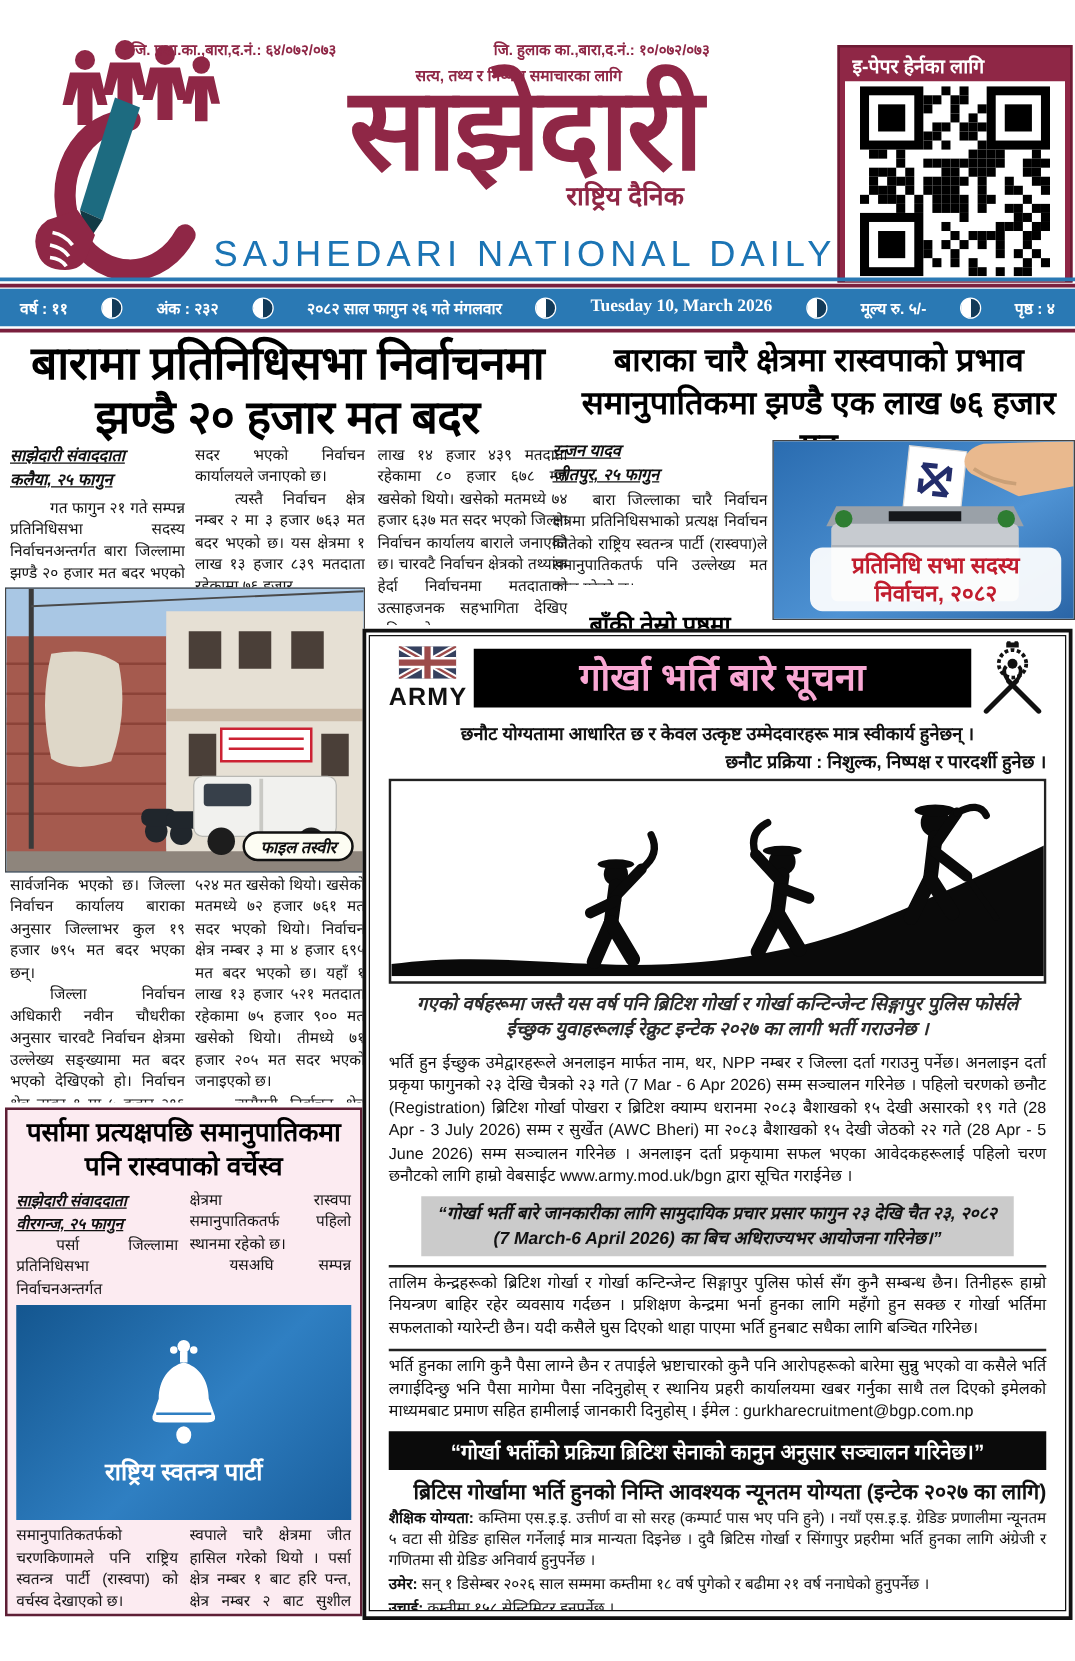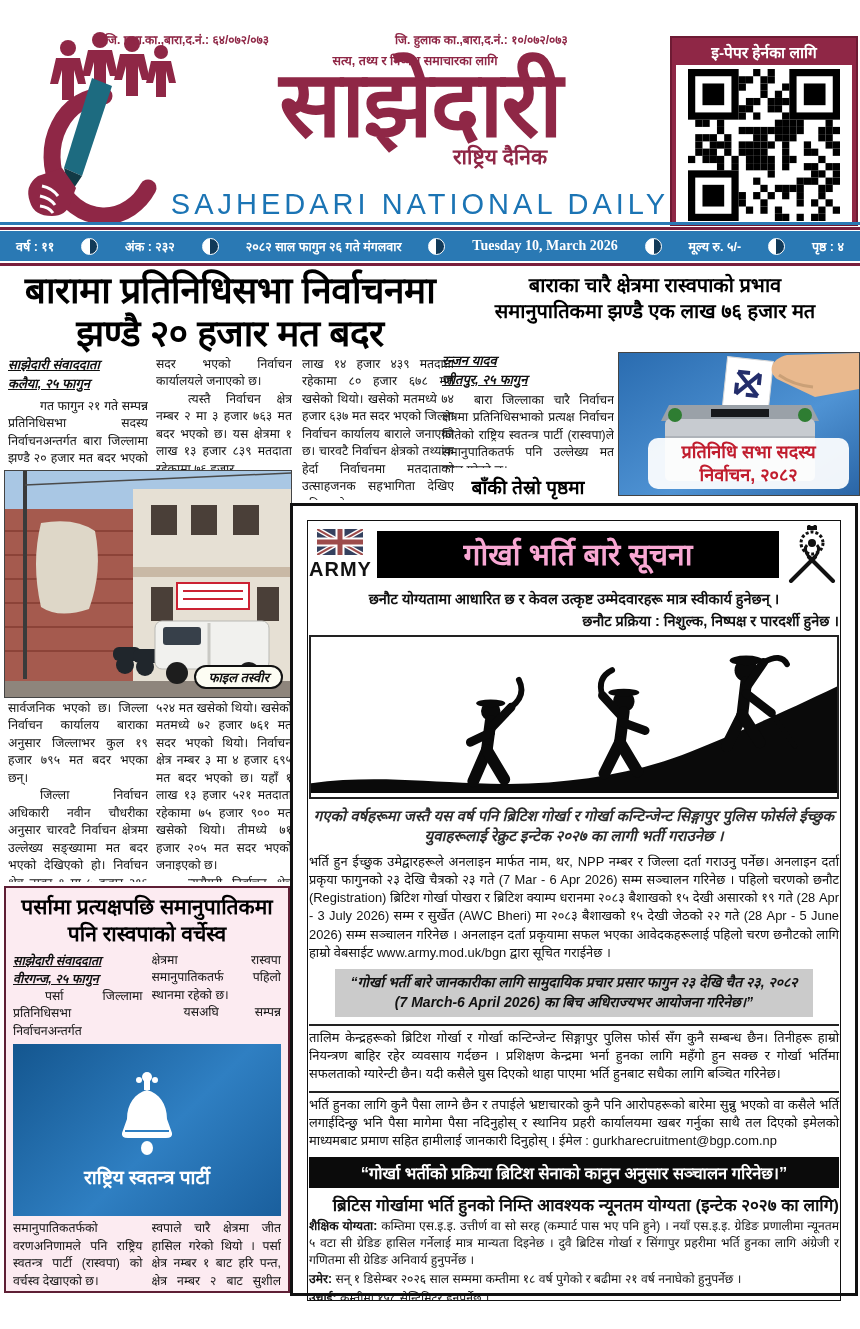--- a/index.html
+++ b/index.html
@@ -6,47 +6,47 @@
   body{width:860px;height:1329px;position:relative;font-family:"Liberation Sans","DejaVu Sans",sans-serif;color:#111;}
   .abs{position:absolute;}
   .center{text-align:center;}
   
   .reg{font-size:12px;font-weight:bold;color:#8f2746;}
   .tagline{font-size:12.5px;font-weight:bold;color:#8f2746;}
   .masthead{font-size:92px;font-weight:bold;color:#8f2746;line-height:1.05;letter-spacing:-2px;}
   .subtitle{font-size:21px;font-weight:bold;color:#8f2746;}
   .engname{font-size:29px;font-weight:normal;color:#1b74b4;letter-spacing:4px;}
   .epaper{left:670px;top:36px;width:188px;height:190px;background:#8f2746;border:2px solid #6e1b34;box-sizing:border-box;}
-  .epaper-label{color:#fff;font-weight:bold;font-size:15.5px;text-align:center;padding:3px 0 2px;}
+  .epaper-label{color:#fff;font-weight:bold;font-size:15.5px;text-align:left;padding:3px 10px 2px;}
   .qrwrap{background:#fff;margin:0 4px 4px;height:160px;display:flex;align-items:center;justify-content:center;}
   
   .rule{position:absolute;left:0;width:860px;}
   .datebar{left:0;top:231px;width:860px;height:30px;background:#2a79b4;display:flex;align-items:center;justify-content:space-between;padding:0 16px;box-sizing:border-box;color:#fff;font-size:12.5px;font-weight:bold;}
   .yy{width:15px;height:15px;border-radius:50%;background:linear-gradient(90deg,#ffffff 50%,#123a58 50%);border:1.5px solid #fff;display:inline-block;flex:none;}
   
   .headline-xl{font-size:37px;font-weight:bold;line-height:1.16;color:#000;letter-spacing:-0.5px;}
-  .headline-lg{font-size:20px;font-weight:bold;line-height:1.3;color:#000;}
+  .headline-lg{font-size:26px;font-weight:bold;line-height:1.3;color:#000;}
   .headline-md{font-size:21px;font-weight:bold;line-height:1.3;color:#000;}
   .byline{font-size:13px;font-weight:bold;font-style:italic;text-decoration:underline;line-height:1.45;}
   .bodytext{font-size:12.3px;line-height:1.42;text-align:justify;color:#141414;overflow:hidden;}
   .bodytext p{margin:0;}
   .bodytext p.ind{text-indent:32px;}
   .cont{font-size:19px;font-weight:bold;text-align:center;color:#000;}
   .photo{border:1px solid #444;overflow:hidden;background:#9cc0e2;}
   .photo-caption-oval{position:absolute;right:8px;bottom:8px;background:#fdfdf3;border:2px solid #111;border-radius:20px;padding:1px 12px;font-style:italic;font-weight:bold;font-size:13px;white-space:nowrap;}
   .ballot-caption{position:absolute;left:12%;right:4%;bottom:6px;background:rgba(255,255,255,.93);border-radius:10px;padding:3px 6px;color:#c11d2e;font-weight:bold;font-size:18px;line-height:1.25;text-align:center;}
   
   .parsa{left:4px;top:886px;width:286px;height:407px;background:#fcebf1;border:2px solid #5e1f35;box-sizing:border-box;padding:5px 7px;overflow:hidden;}
   .bellimg{margin:4px 0;height:172px;background:linear-gradient(135deg,#14568f,#2f7fc2 55%,#1a5f9d);display:flex;flex-direction:column;align-items:center;justify-content:center;}
   .bell-caption{color:#fff;font-weight:bold;font-size:19px;margin-top:2px;}
   .twocol{display:flex;gap:9px;}
   .twocol>div{flex:1;}
   
   .ad{left:290px;top:503px;width:568px;height:793px;border:3px solid #111;box-sizing:border-box;background:#fff;}
-  .ad-inner{border:1px solid #111;margin:14px;height:calc(100% - 6px);box-sizing:border-box;padding:4px 1px;overflow:hidden;}
+  .ad-inner{border:1px solid #111;margin:2px;height:calc(100% - 6px);box-sizing:border-box;padding:4px 15px;overflow:hidden;}
   .ad-head{display:flex;align-items:center;gap:6px;}
   .army-logo{width:62px;text-align:center;flex:none;}
   .army-word{font-weight:bold;font-size:20px;letter-spacing:1px;line-height:1;}
   .ad-title{flex:1;background:#000;color:#f9a8d4;font-size:30px;font-weight:bold;text-align:center;padding:7px 0;line-height:1.1;}
   .ad-b1{font-weight:bold;font-size:14.5px;text-align:center;margin-top:5px;}
   .ad-b2{font-weight:bold;font-size:14.5px;text-align:right;margin-top:2px;}
   .sil{border:2px solid #222;margin-top:5px;height:160px;overflow:hidden;}
   .ad-intro{font-weight:bold;font-style:italic;font-size:15px;line-height:1.35;text-align:center;color:#2d2d2d;margin:7px 4px 0;}
   .ad-p{font-size:12.9px;line-height:1.42;text-align:justify;margin-top:6px;}
   .ad-quote{background:#cbcbcb;margin:7px 26px 0;padding:4px 10px;font-weight:bold;font-style:italic;font-size:14px;line-height:1.4;text-align:center;}
@@ -349,21 +349,21 @@
 </div>
 
 <div class="abs" style="left:442px;top:352px;width:172px;">
   <div class="byline">रन्जन यादव</div>
   <div class="byline">जीतपुर, २५ फागुन</div>
 </div>
 <div class="abs bodytext" style="left:442px;top:392px;width:172px;height:76px;">
   <p class="ind">बारा जिल्लाका चारै निर्वाचन क्षेत्रमा प्रतिनिधिसभाको प्रत्यक्ष निर्वाचन जितेको राष्ट्रिय स्वतन्त्र पार्टी (रास्वपा)ले समानुपातिकतर्फ पनि उल्लेख्य मत प्राप्त गरेको छ।</p>
 
 </div>
-<div class="abs cont" style="left:438px;top:474px;width:180px;">बाँकी तेस्रो पृष्ठमा</div>
+<div class="abs cont" style="left:438px;top:486px;width:180px;">बाँकी तेस्रो पृष्ठमा</div>
 
 <div class="abs photo" style="left:618px;top:352px;width:240px;height:142px;">
   <svg width="240" height="142" viewBox="0 0 240 142">
     <defs>
         <linearGradient id="bg1" x1="0" y1="0" x2="1" y2="1">
           <stop offset="0" stop-color="#2a6cb0"></stop>
           <stop offset="0.6" stop-color="#4f93d4"></stop>
           <stop offset="1" stop-color="#2a65a6"></stop>
         </linearGradient>
       </defs>
@@ -423,21 +423,21 @@
         <path d="M48 20 C36 23 28 34 28 49 L23 63 Q22 68 29 68 L67 68 Q74 68 73 63 L68 49 C68 34 60 23 48 20 Z"></path>
         <ellipse cx="48" cy="78" rx="6" ry="7"></ellipse>
       </g>
       <line x1="26" y1="61" x2="70" y2="61" stroke="#2f7fc2" stroke-width="2"></line>
     </svg>
     <div class="bell-caption">राष्ट्रिय स्वतन्त्र पार्टी</div>
   </div>
 
   <div class="twocol">
     <div class="bodytext" style="height:118px;">
-      <p>समानुपातिकतर्फको वरणअनिणामले पनि राष्ट्रिय स्वतन्त्र पार्टी (रास्वपा) को वर्चस्व देखाएको छ।</p>
+      <p>समानुपातिकतर्फको चरणकिणामले पनि राष्ट्रिय स्वतन्त्र पार्टी (रास्वपा) को वर्चस्व देखाएको छ।</p>
       <p class="ind">निर्वाचन आयोगले सार्वजनिक गरेको पछिल्लो विवरणअनुसार पर्साका चारै निर्वाचन</p>
     </div>
     <div class="bodytext" style="height:118px;">
       <p>स्वपाले चारै क्षेत्रमा जीत हासिल गरेको थियो । पर्सा क्षेत्र नम्बर १ बाट हरि पन्त, क्षेत्र नम्बर २ बाट सुशील कुमार कानु, क्षेत्र नम्बर ३</p>
 
     </div>
   </div>
 </div>
 
 <div class="abs ad">

